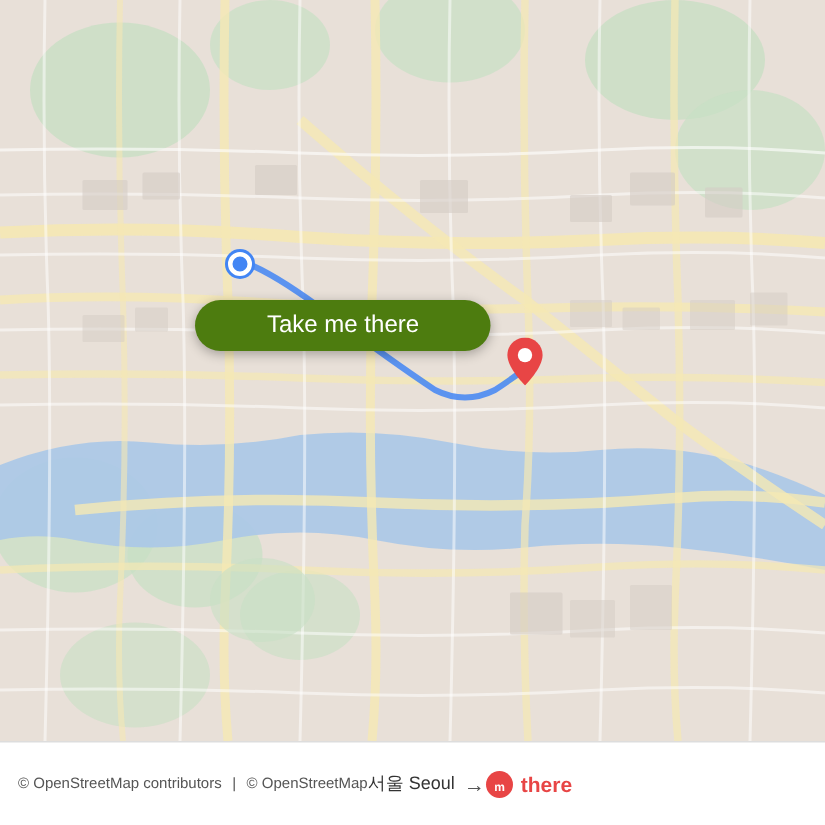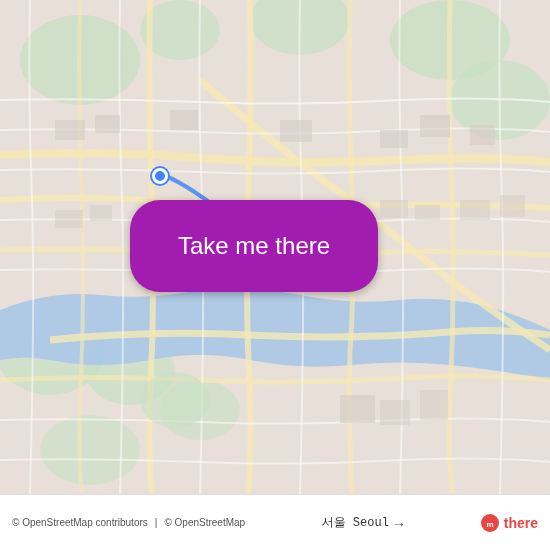--- a/index.html
+++ b/index.html
@@ -17,26 +17,26 @@
       position: relative;
       overflow: hidden;
       background-color: #e8e0d8;
     }
 
     
     #take-me-there-btn {
       position: absolute;
       top: 200px;
       left: 130px;
-      background-color: #a21caf;
+      background-color: #4d7c0f;
       color: white;
       border: none;
       border-radius: 30px;
-      padding: 32px 48px;
-      font-size: 24px;
+      padding: 8px 48px;
+      font-size: 16px;
       font-weight: 500;
       cursor: pointer;
       z-index: 10;
       white-space: nowrap;
       box-shadow: 0 2px 8px rgba(0,0,0,0.3);
     }
 
     
     .origin-marker {
       position: absolute;
@@ -63,21 +63,21 @@
       height: 32px;
     }
 
     
     #bottom-bar {
       width: 550px;
       height: 56px;
       background: white;
       display: flex;
       align-items: center;
-      justify-content: space-between;
+      justify-content: flex-start;
       padding: 0 12px;
       border-top: 1px solid #ddd;
     }
 
     .bottom-left {
       display: flex;
       align-items: center;
       gap: 4px;
       font-size: 10px;
       color: #555;
@@ -87,21 +87,20 @@
       font-size: 10px;
       color: #555;
     }
 
     .route-info {
       font-size: 13px;
       color: #333;
       display: flex;
       align-items: center;
       gap: 6px;
-      font-family: Liberation Mono, monospace;
     }
 
     .arrow-icon {
       font-size: 14px;
       color: #555;
     }
 
     .moovit-logo {
       display: flex;
       align-items: center;

